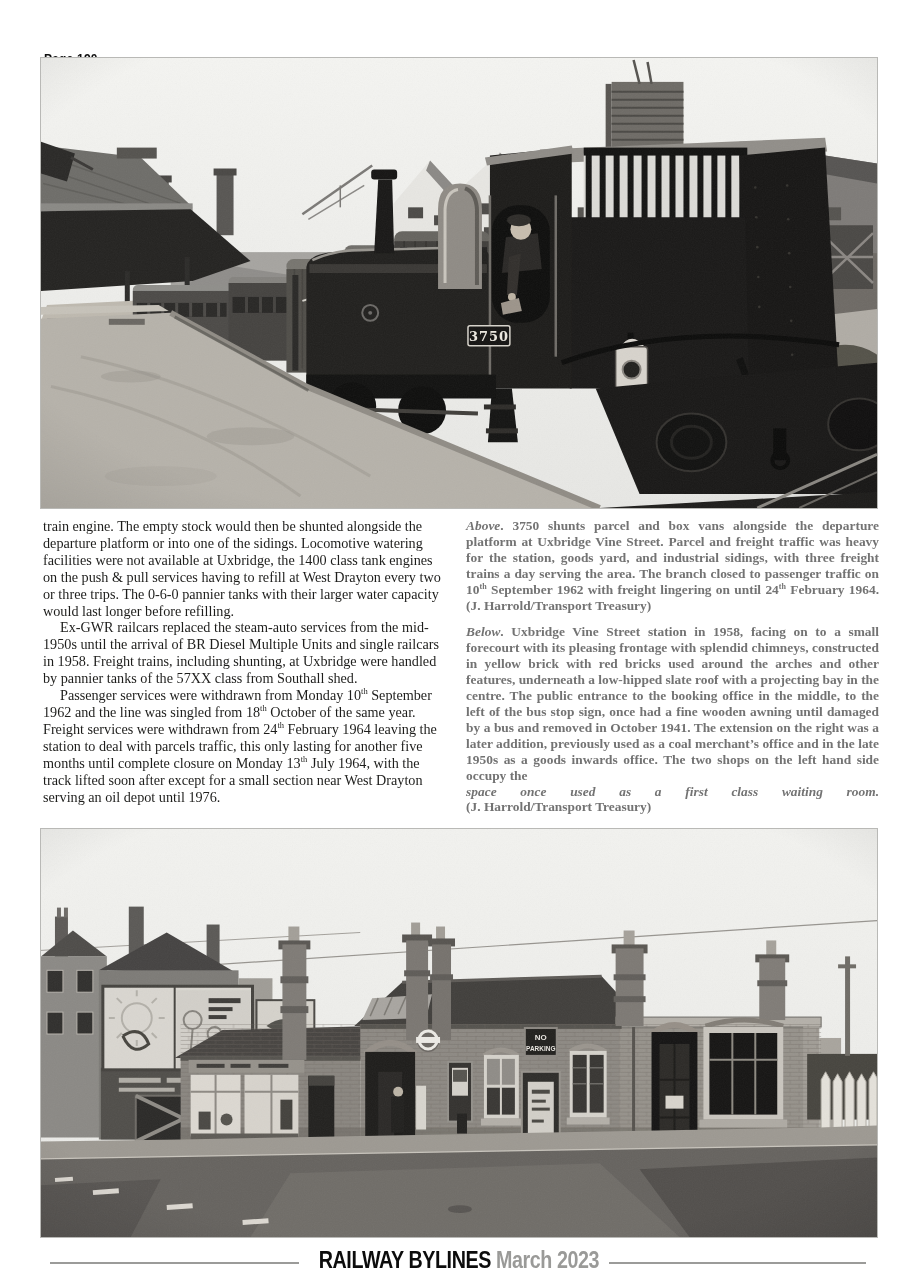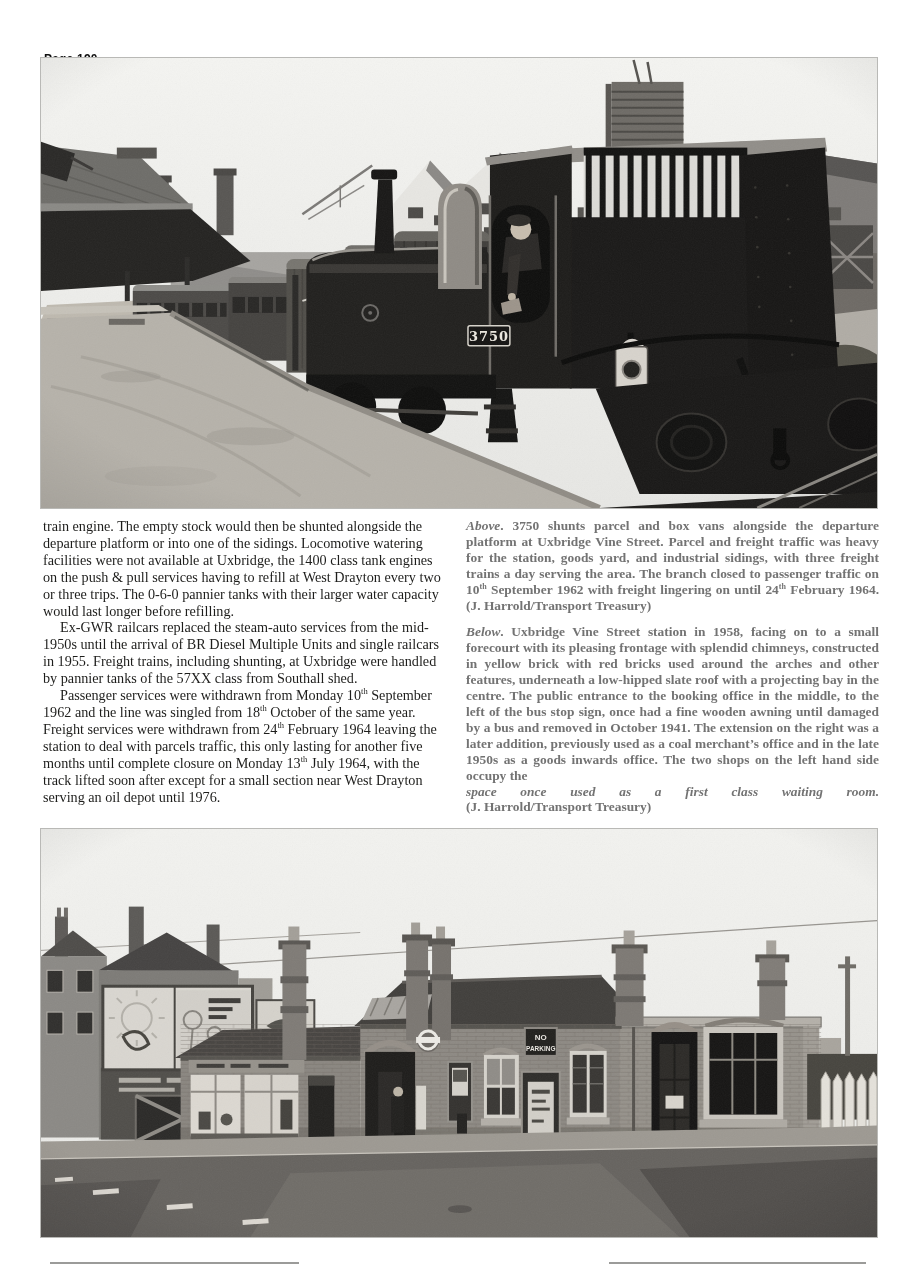--- a/index.html
+++ b/index.html
@@ -289,21 +289,21 @@
       </g>
 
       <rect x="0" y="0" width="838" height="452" filter="url(#grainA)" opacity="0.06"></rect>
       <rect x="0" y="0" width="838" height="452" fill="url(#vgA)"></rect>
     </svg>
   </figure>
 
   <section class="columns">
     <div class="col col-left">
       <p>train engine. The empty stock would then be shunted alongside the departure platform or into one of the sidings. Locomotive watering facilities were not available at Uxbridge, the 1400 class tank engines on the push &amp; pull services having to refill at West Drayton every two or three trips. The 0-6-0 pannier tanks with their larger water capacity would last longer before refilling.</p>
-      <p class="indent">Ex-GWR railcars replaced the steam-auto services from the mid-1950s until the arrival of BR Diesel Multiple Units and single railcars in 1955. Freight trains, including shunting, at Uxbridge were handled by pannier tanks of the 57XX class from Southall shed.</p>
+      <p class="indent">Ex-GWR railcars replaced the steam-auto services from the mid-1950s until the arrival of BR Diesel Multiple Units and single railcars in 1958. Freight trains, including shunting, at Uxbridge were handled by pannier tanks of the 57XX class from Southall shed.</p>
       <p class="indent"><span>Passenger services were withdrawn from Monday 10</span><sup>th</sup><span> September 1962 and the line was singled from 18</span><sup>th</sup><span> October of the same year. Freight services were withdrawn from 24</span><sup>th</sup><span> February 1964 leaving the station to deal with parcels traffic, this only lasting for another five months until complete closure on Monday 13</span><sup>th</sup><span> July 1964, with the track lifted soon after except for a small section near West Drayton serving an oil depot until 1976.</span></p>
     </div>
     <div class="col col-right">
       <p class="caption"><em>Above</em><span>. 3750 shunts parcel and box vans alongside the departure platform at Uxbridge Vine Street. Parcel and freight traffic was heavy for the station, goods yard, and industrial sidings, with three freight trains a day serving the area. The branch closed to passenger traffic on 10</span><sup>th</sup><span> September 1962 with freight lingering on until 24</span><sup>th</sup><span> February 1964. (J. Harrold/Transport Treasury)</span></p>
       <p class="caption"><em>Below</em><span>. Uxbridge Vine Street station in 1958, facing on to a small forecourt with its pleasing frontage with splendid chimneys, constructed in yellow brick with red bricks used around the arches and other features, underneath a low-hipped slate roof with a projecting bay in the centre. The public entrance to the booking office in the middle, to the left of the bus stop sign, once had a fine wooden awning until damaged by a bus and removed in October 1941. The extension on the right was a later addition, previously used as a coal merchant’s office and in the late 1950s as a goods inwards office. The two shops on the left hand side occupy the</span><span class="spread">space once used as a first class waiting room.</span><span class="credit">(J. Harrold/Transport Treasury)</span></p>
     </div>
   </section>
 
   <figure class="photo photo-bottom">
     <svg viewBox="0 0 838 410" preserveAspectRatio="none">
@@ -565,16 +565,19 @@
         <ellipse cx="420" cy="382" rx="12" ry="4" fill="#4e4c48" opacity="0.7"></ellipse>
       </g>
 
       <rect x="0" y="0" width="838" height="410" filter="url(#grainB)" opacity="0.06"></rect>
       <rect x="0" y="0" width="838" height="410" fill="url(#vgB)"></rect>
     </svg>
   </figure>
 
   <footer class="page-footer">
     <span class="rule rule-left"></span>
+    <div class="footer-text">
+      <span class="footer-inner"><span class="mag">RAILWAY BYLINES</span><span> </span><span class="issue">March 2023</span></span>
+    </div>
     <span class="rule rule-right"></span>
   </footer>
 
 </div>
 
 </body></html>

